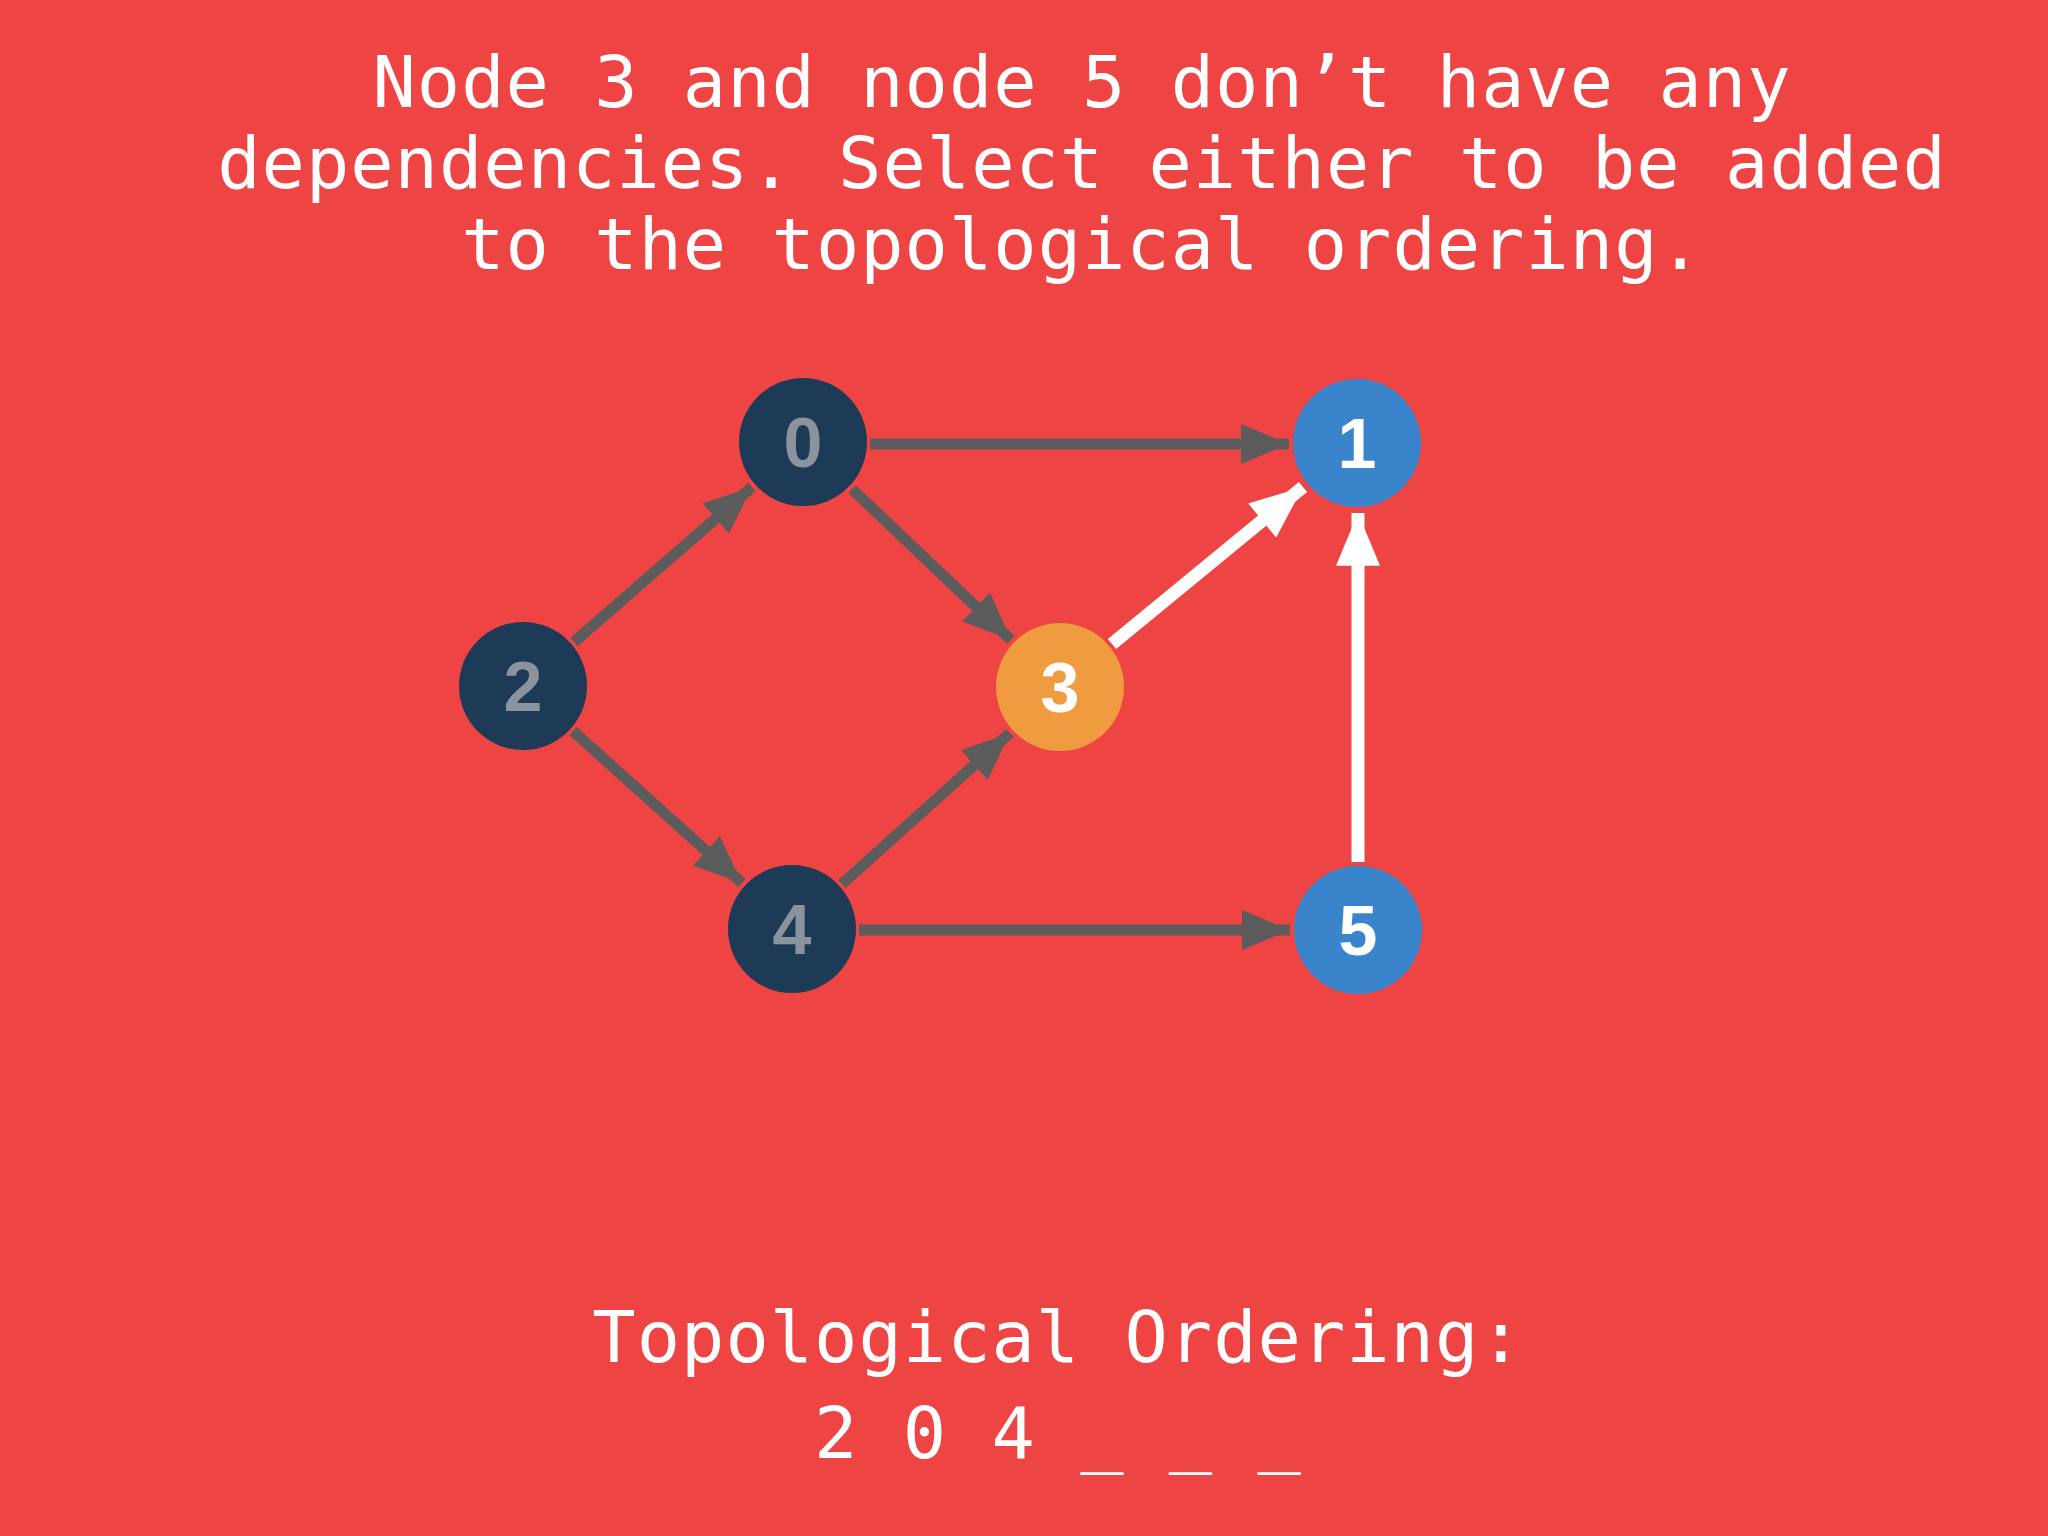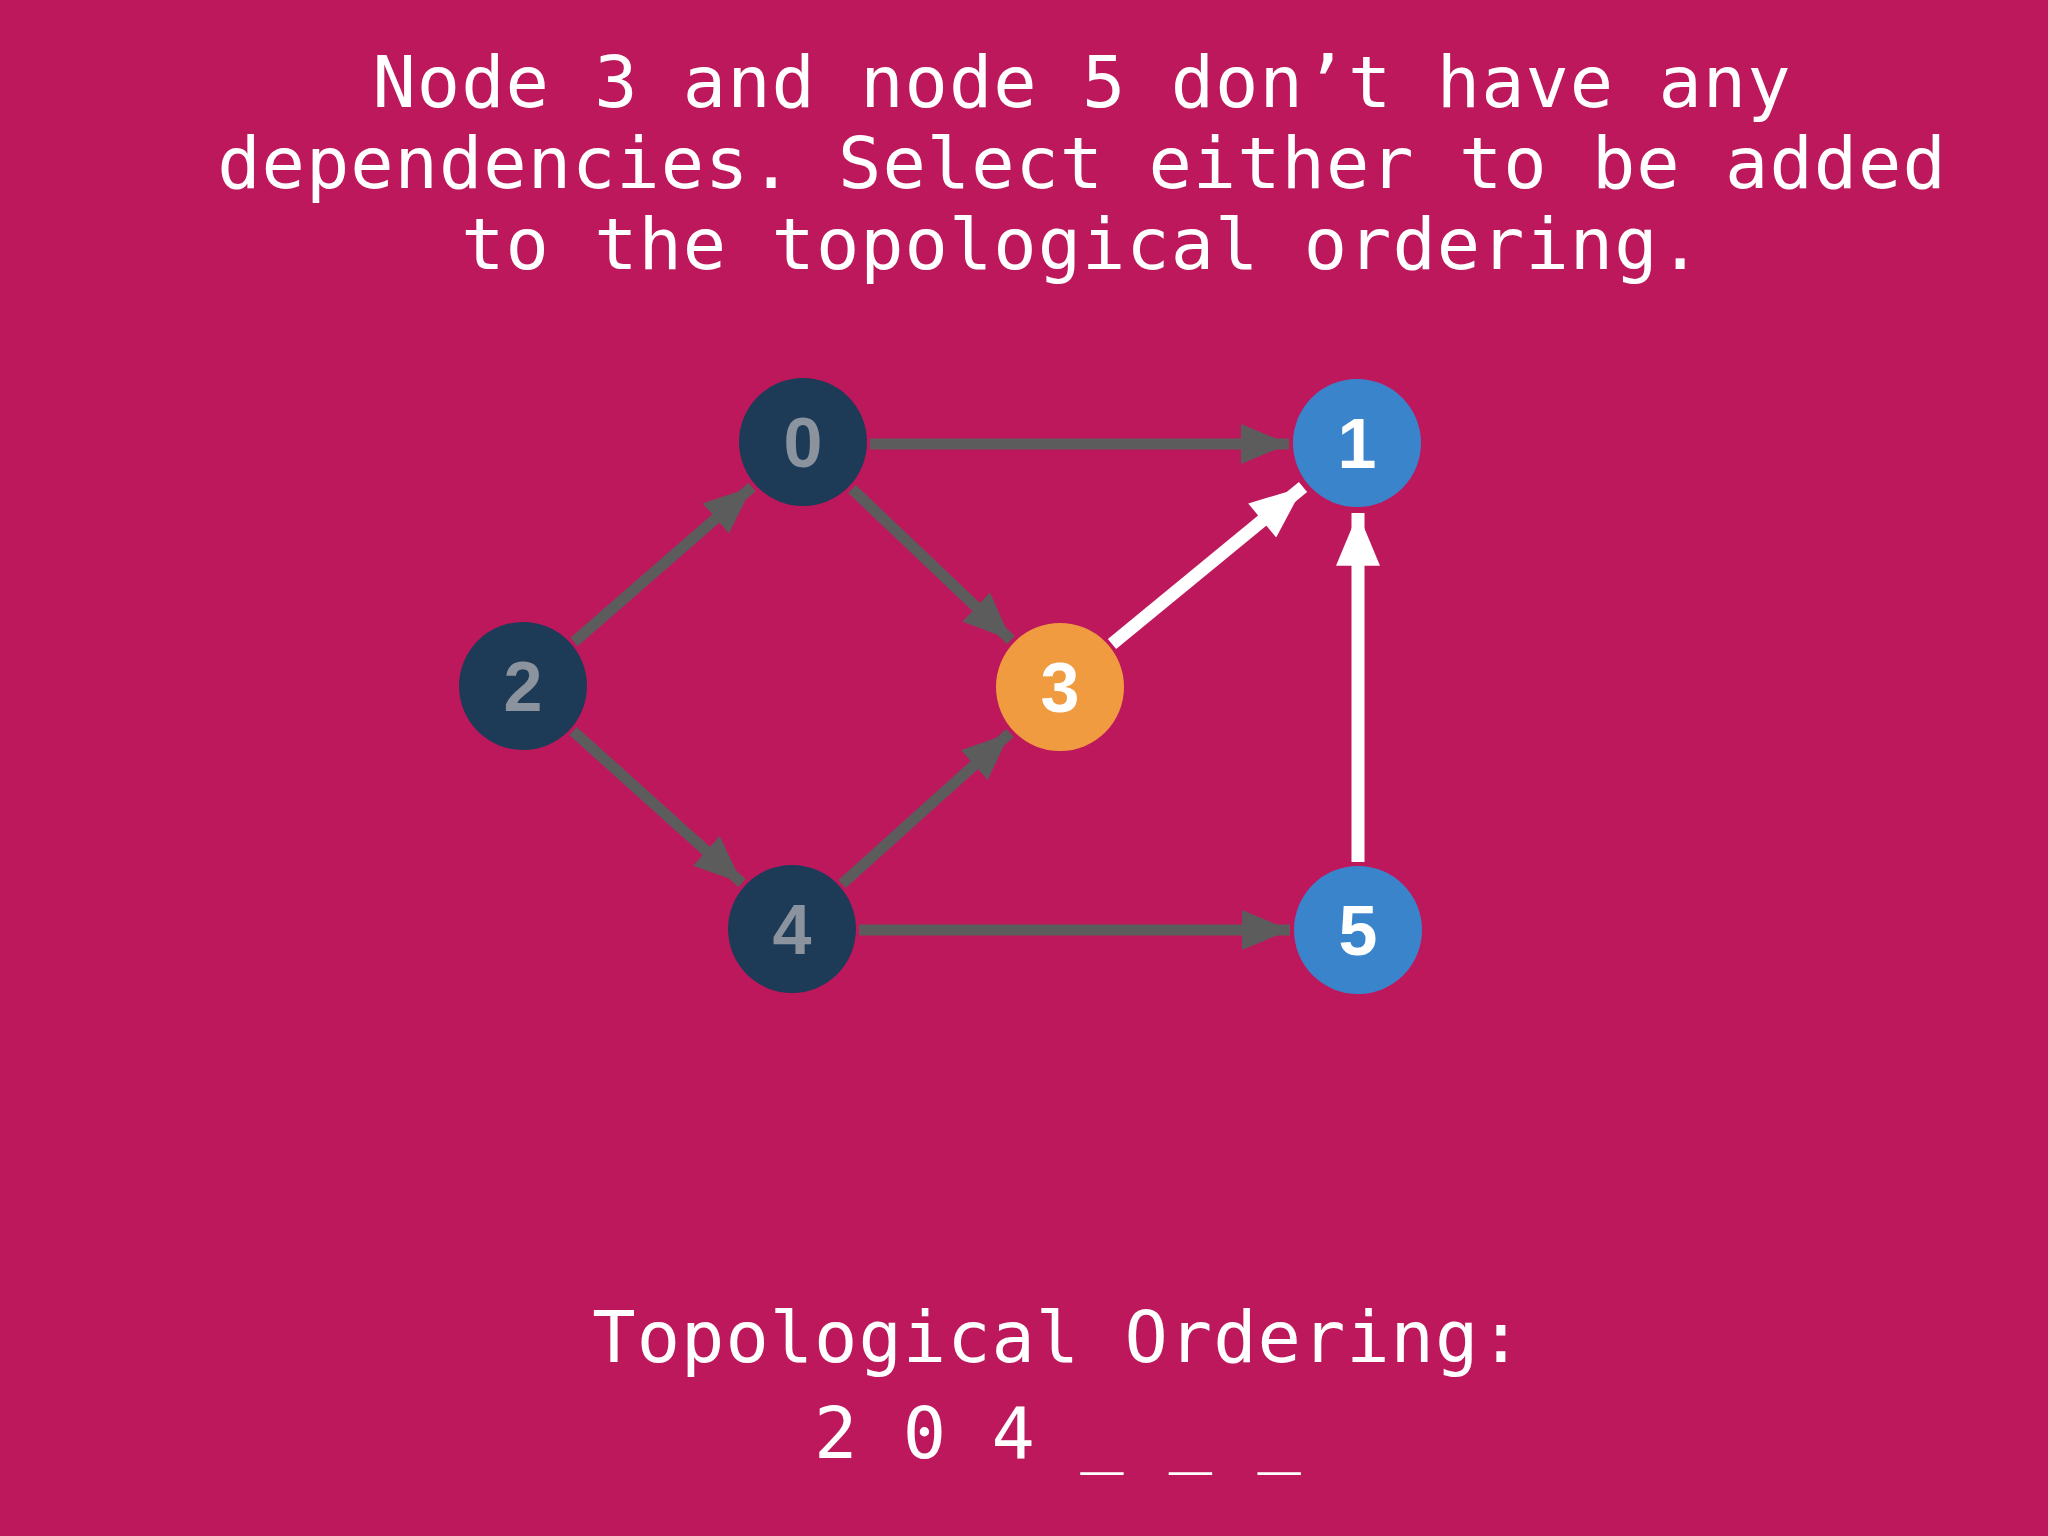--- a/index.html
+++ b/index.html
@@ -4,21 +4,21 @@
 <style>
   html, body {
     margin: 0;
     padding: 0;
     background: #000000;
   }
   .stage {
     position: relative;
     width: 2048px;
     height: 1536px;
-    background: #be185d;
+    background: #ef4444;
     overflow: hidden;
     font-family: "DejaVu Sans Mono", monospace;
   }
   .instruction {
     position: absolute;
     top: 42px;
     left: 58px;
     width: 2048px;
     text-align: center;
     color: #ffffff;

